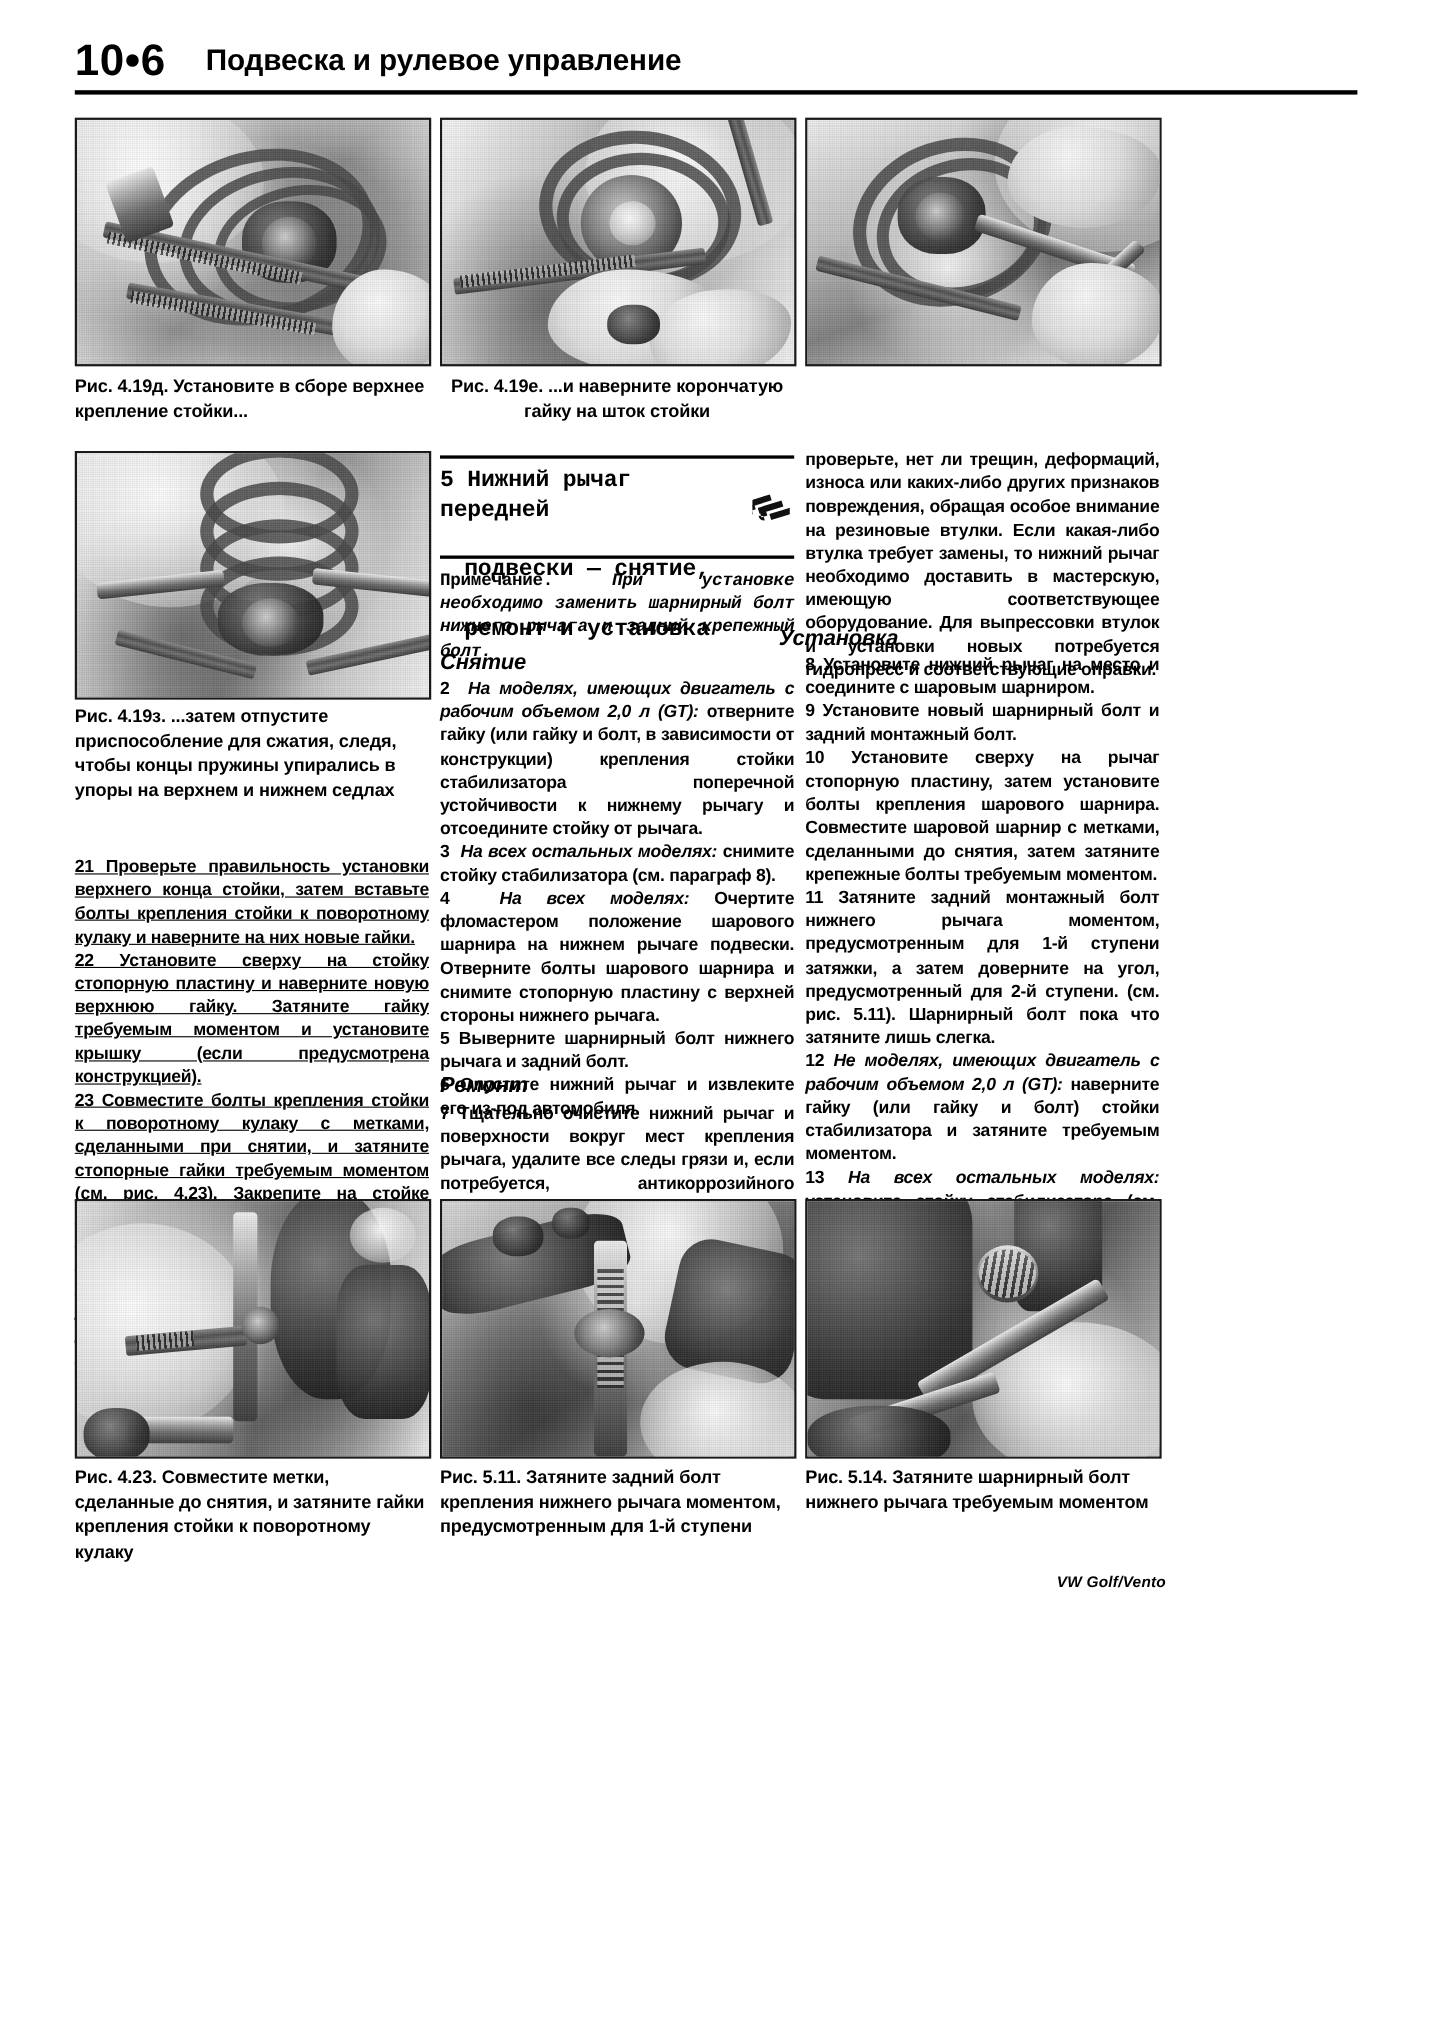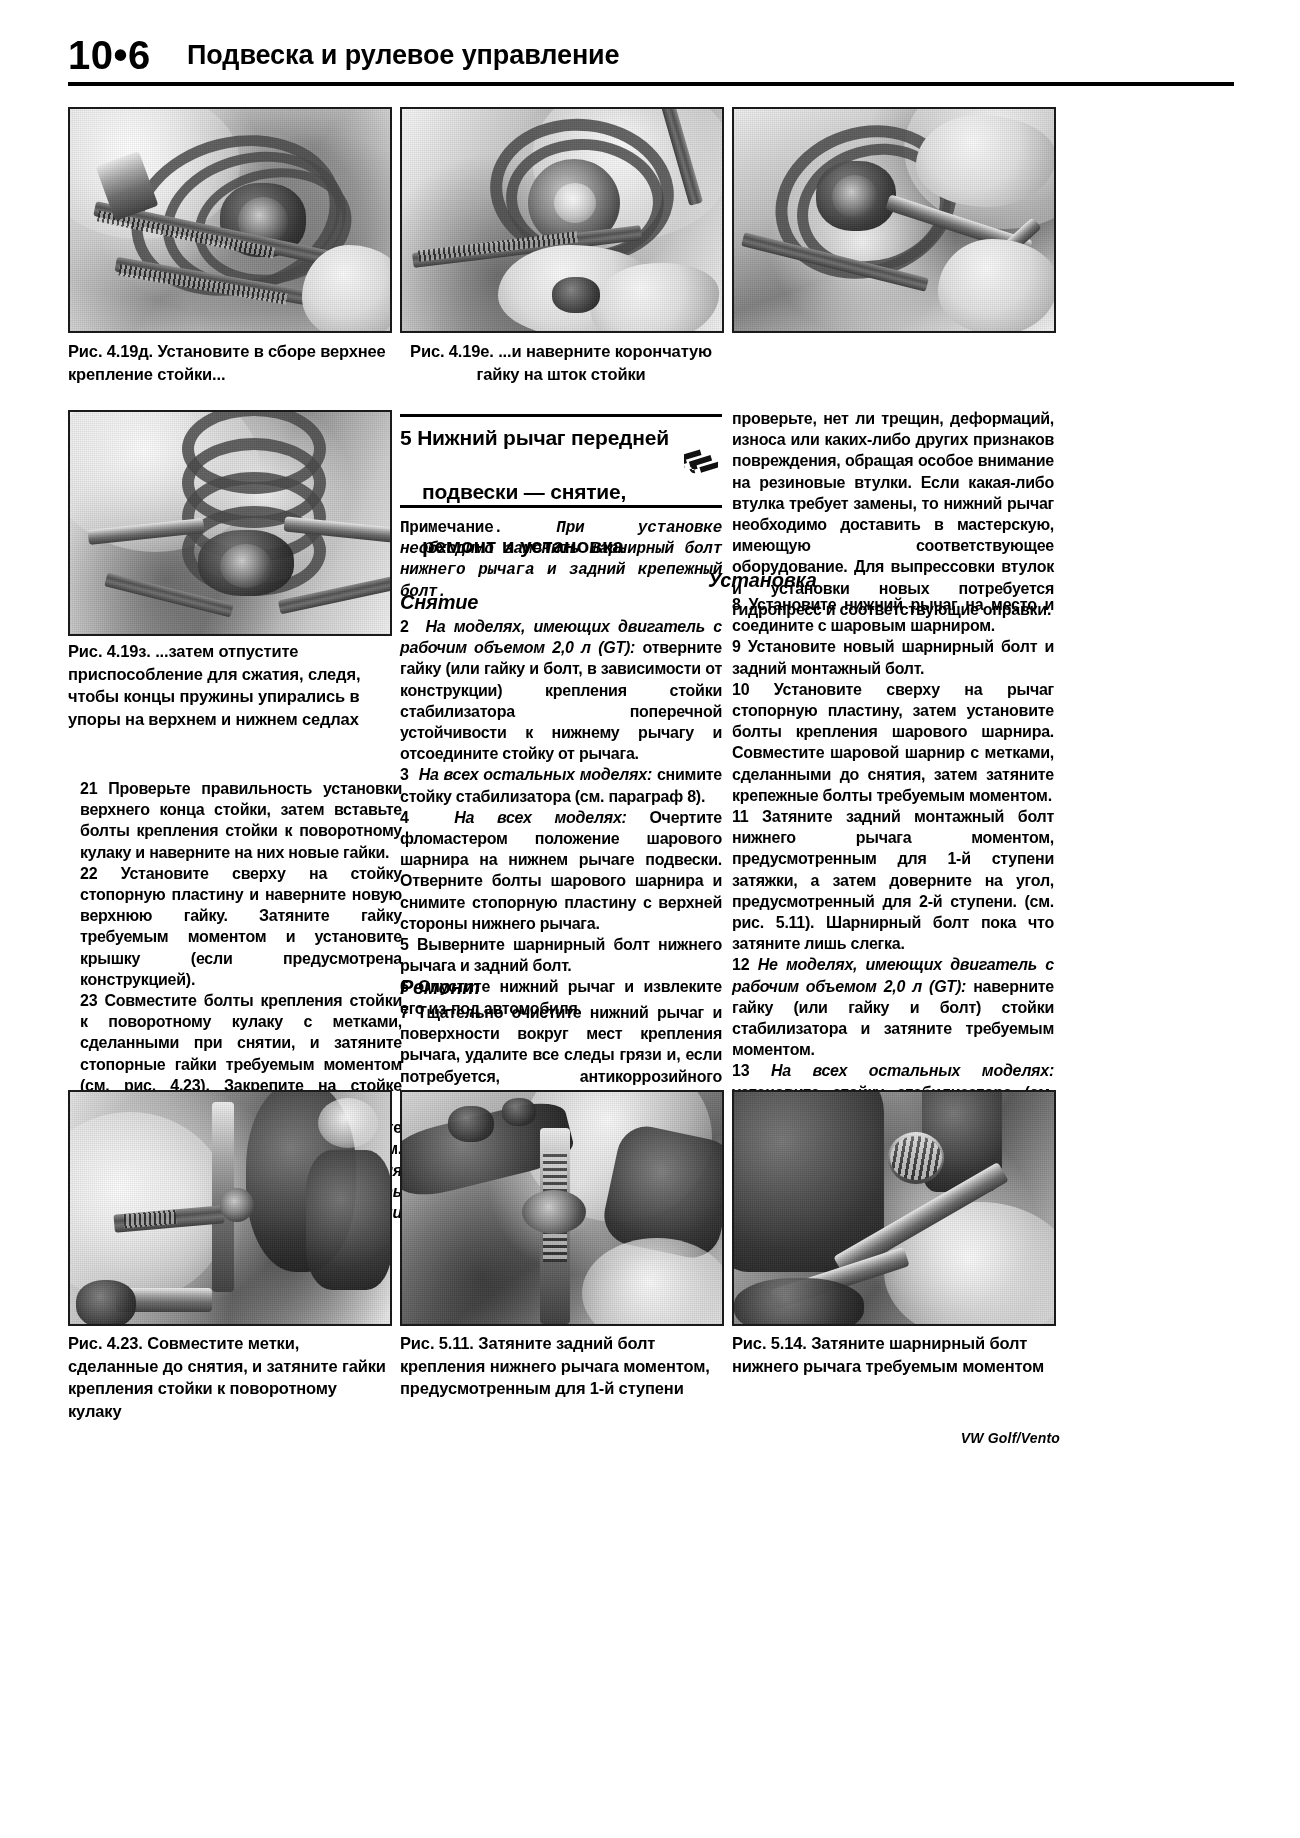--- a/index.html
+++ b/index.html
@@ -186,20 +186,21 @@
     background: #000;
     height: 3px;
   }
 
   .sect-head {
     position: absolute;
     font-size: 21px;
     font-weight: 700;
     line-height: 27px;
     letter-spacing: -0.2px;
+    font-family: Liberation Mono, monospace;
   }
   .sect-indent { padding-left: 22px; display:block;margin-top:27px; }
 
   .subhead {
     position: absolute;
     font-size: 20px;
     font-weight: 700;
     font-style: italic;
     line-height: 24px;
     letter-spacing: -0.2px;
@@ -299,21 +300,21 @@
       <div class="hub" style="left:150px; top:132px; width:52px; height:44px;"></div>
       <div class="toolbar-metal" style="left:18px; top:112px; width:116px; height:15px; transform:rotate(-6deg);"></div>
       <div class="toolbar-metal" style="left:214px; top:110px; width:110px; height:15px; transform:rotate(6deg);"></div>
       <div class="bolt" style="left:34px; top:176px; width:130px; height:14px; transform:rotate(14deg);"></div>
       <div class="bolt" style="left:208px; top:176px; width:120px; height:14px; transform:rotate(-12deg);"></div>
       <div class="grain"></div>
     </div>
   </div>
   <div class="caption" style="left:68px; top:640px; width:322px;">Рис. 4.19з. ...затем отпустите приспособление для сжатия, следя, чтобы концы пружины упирались в упоры на верхнем и нижнем седлах</div>
 
-  <div class="bodytext" style="left:80px; top:778px; width:322px;">
+  <div class="bodytext" style="left:68px; top:778px; width:322px;text-decoration:underline;">
     <p>21  Проверьте правильность установки верхнего конца стойки, затем вставьте болты крепления стойки к поворотному кулаку и наверните на них новые гайки.</p>
     <p>22  Установите сверху на стойку стопорную пластину и наверните новую верхнюю гайку. Затяните гайку требуемым моментом и установите крышку (если предусмотрена конструкцией).</p>
     <p>23  Совместите болты крепления стойки к поворотному кулаку с метками, сделанными при снятии, и затяните стопорные гайки требуемым моментом (см. рис. 4.23). Закрепите на стойке шланг тормозной системы.</p>
     <p><span class="note-lead">24  Установите колесо, и затяните колесные болты требуемым моментом. Примечание.</span> <span class="ital">После завершения установки желательно проверить развал передних колес и, если потребуется, отрегулировать его.</span></p>
   </div>
 
   <div class="rule-med" style="left:400px; top:414px; width:322px;"></div>
 
   <div class="sect-head" style="left:400px; top:424px; width:280px;">
     <span>5</span>

